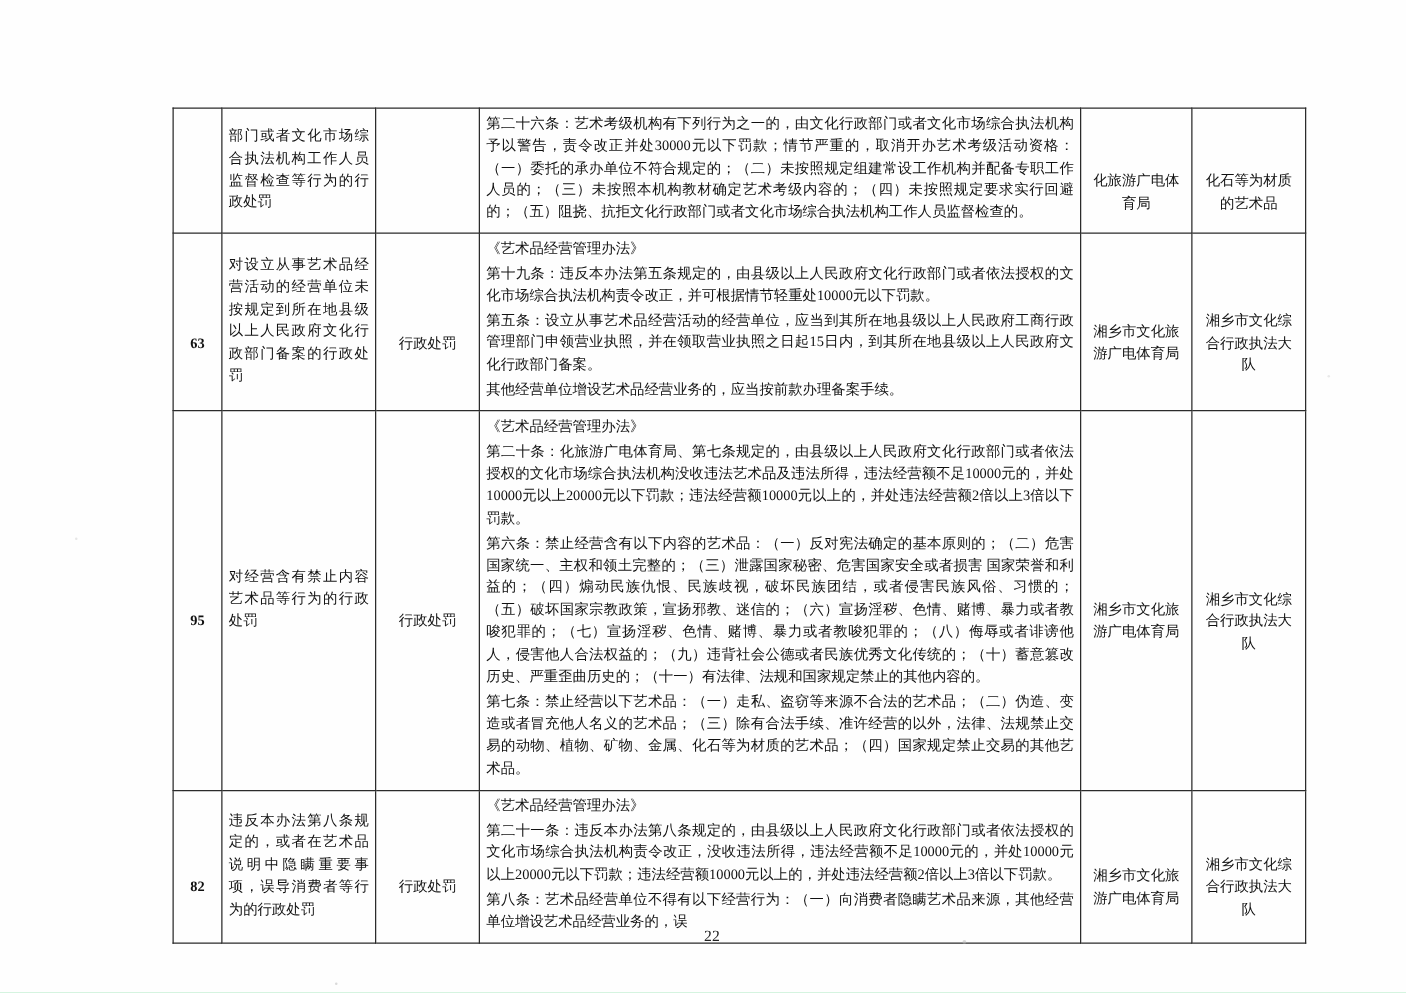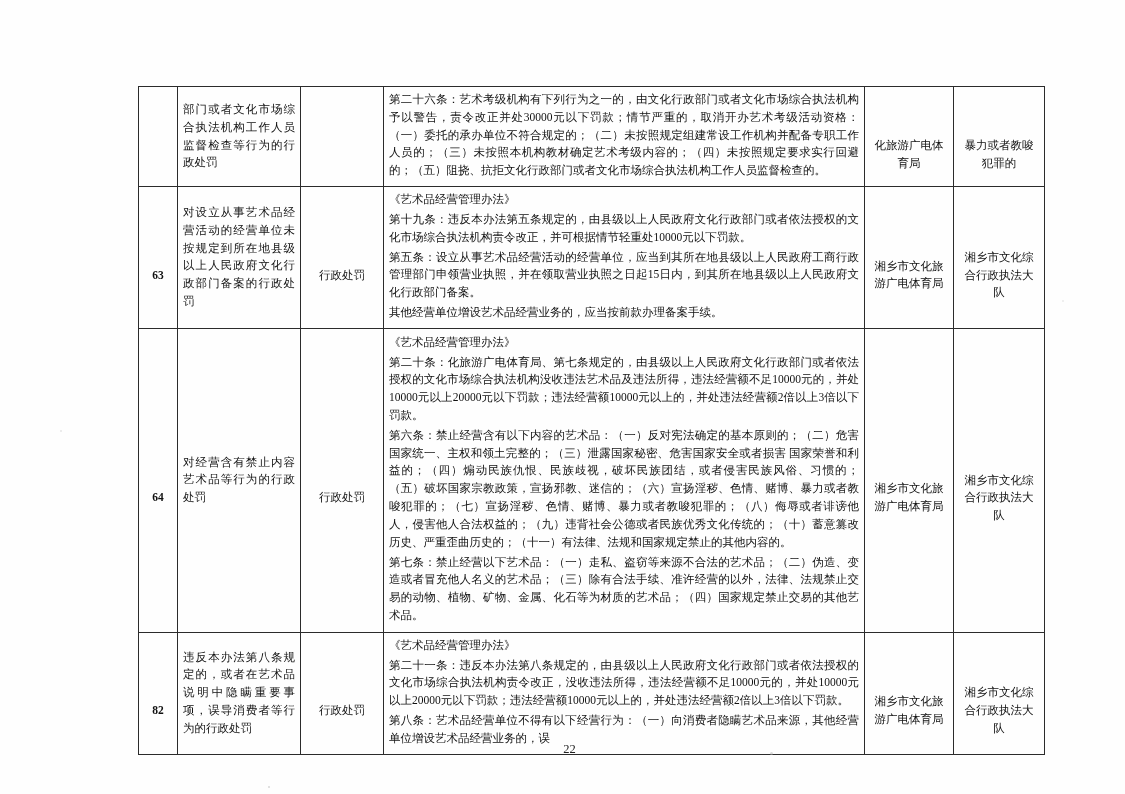--- a/index.html
+++ b/index.html
@@ -108,21 +108,21 @@
         <td class="col-type">
           <span class="cell-center"></span>
         </td>
         <td class="col-basis basis-block">
           <p>第二十六条：艺术考级机构有下列行为之一的，由文化行政部门或者文化市场综合执法机构予以警告，责令改正并处30000元以下罚款；情节严重的，取消开办艺术考级活动资格：（一）委托的承办单位不符合规定的；（二）未按照规定组建常设工作机构并配备专职工作人员的；（三）未按照本机构教材确定艺术考级内容的；（四）未按照规定要求实行回避的；（五）阻挠、抗拒文化行政部门或者文化市场综合执法机构工作人员监督检查的。</p>
         </td>
         <td class="col-org">
           <span class="cell-center">化旅游广电体育局</span>
         </td>
         <td class="col-unit">
-          <span class="cell-center">暴力或者教唆犯罪的</span>
+          <span class="cell-center">化石等为材质的艺术品</span>
         </td>
       </tr>
 
       <tr>
         <td class="col-num">
           <span class="cell-center">63</span>
         </td>
         <td class="col-item">
           <span class="cell-text">对设立从事艺术品经营活动的经营单位未按规定到所在地县级以上人民政府文化行政部门备案的行政处罚</span>
         </td>
@@ -138,21 +138,21 @@
         <td class="col-org">
           <span class="cell-center">湘乡市文化旅游广电体育局</span>
         </td>
         <td class="col-unit">
           <span class="cell-center">湘乡市文化综合行政执法大队</span>
         </td>
       </tr>
 
       <tr class="row-tall">
         <td class="col-num">
-          <span class="cell-center">64</span>
+          <span class="cell-center">95</span>
         </td>
         <td class="col-item">
           <span class="cell-text">对经营含有禁止内容艺术品等行为的行政处罚</span>
         </td>
         <td class="col-type">
           <span class="cell-center">行政处罚</span>
         </td>
         <td class="col-basis basis-block">
           <p class="basis-title">《艺术品经营管理办法》</p>
           <p>第二十条：化旅游广电体育局、第七条规定的，由县级以上人民政府文化行政部门或者依法授权的文化市场综合执法机构没收违法艺术品及违法所得，违法经营额不足10000元的，并处10000元以上20000元以下罚款；违法经营额10000元以上的，并处违法经营额2倍以上3倍以下罚款。</p>

